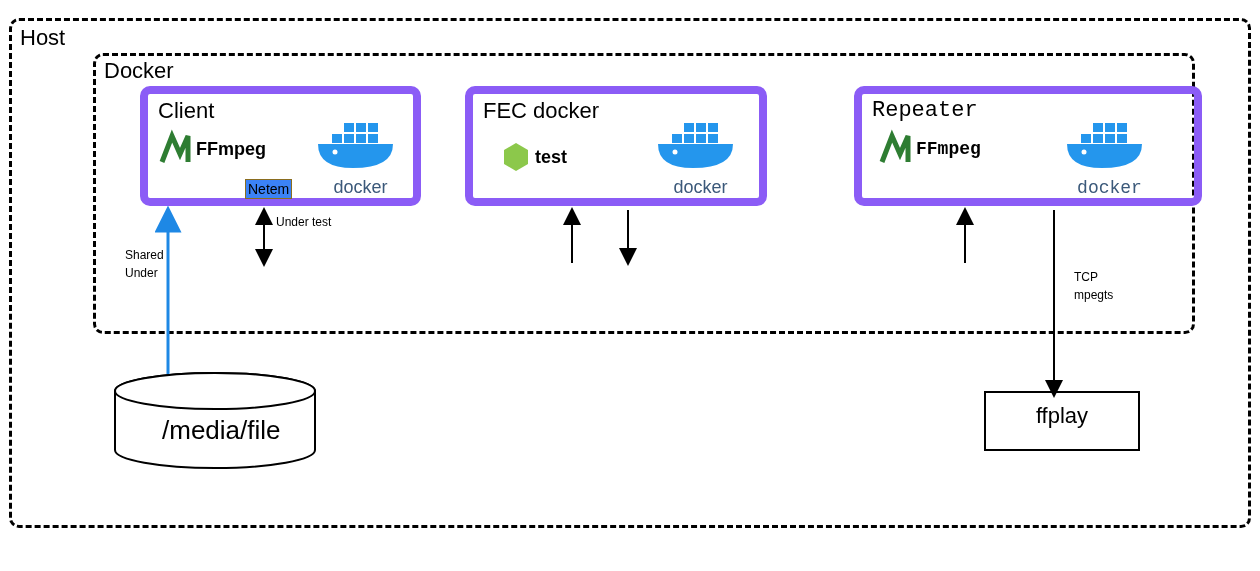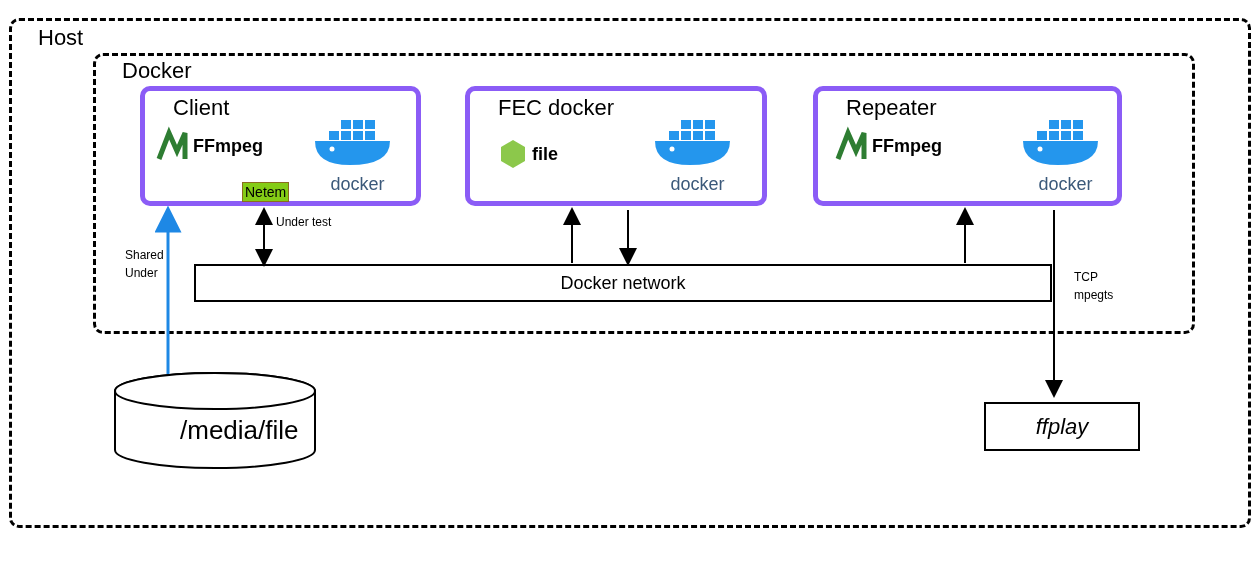--- a/index.html
+++ b/index.html
@@ -16,35 +16,34 @@
   .box {
     position: absolute;
     box-sizing: border-box;
     border-radius: 10px;
     border: 2px solid #000;
   }
   .dashed {
     border: 3px dashed #000;
   }
   .solid {
-    border: 5px solid #8b5cf6;
+    border: 8px solid #8b5cf6;
     padding-left: 36px;
   }
   .box-label {
     position: absolute;
     font-size: 22px;
-    margin-left: 18px;
   }
   .container-label {
     font-size: 22px;
     font-weight: normal;
   }
   .netem {
     position:absolute;
-    background:#84cc16;
+    background:#3b82f6;
     border:1px solid #8a6d1f;
     font-size:14px;
     padding:1px 2px;
   }
   .docker-network {
     position:absolute;
     border:2px solid #000;
     text-align:center;
     font-size:18px;
     box-sizing:border-box;
@@ -109,42 +108,42 @@
     <div class="netem" style="left:97px; bottom:-1px;">Netem</div>
   </div>
 
   <div class="box solid" style="left:465px; top:86px; width:302px; height:120px;">
     <span class="box-label container-label" style="left:10px; top:4px;">FEC docker</span>
 
     <div style="position:absolute; left:30px; top:48px; display:flex; align-items:center; gap:6px;">
       <svg width="26" height="30" style="position:static;">
         <polygon points="13,1 25,8 25,22 13,29 1,22 1,8" fill="#8cc84b"></polygon>
       </svg>
-      <span class="nodejs-label">file</span>
+      <span class="nodejs-label">test</span>
     </div>
 
     <div style="position:absolute; left:180px; top:24px; text-align:center;">
       <svg width="95" height="55" style="position:static;">
         <g fill="#2496ed">
           <rect x="19" y="16" width="10" height="9"></rect>
             <rect x="31" y="16" width="10" height="9"></rect>
           <rect x="43" y="16" width="10" height="9"></rect>
             <rect x="55" y="16" width="10" height="9"></rect>
           <rect x="31" y="5" width="10" height="9"></rect>
             <rect x="43" y="5" width="10" height="9"></rect>
             <rect x="55" y="5" width="10" height="9"></rect>
         </g>
         <path d="M5 26 Q5 50 40 50 Q80 50 80 26 Z" fill="#2496ed"></path>
         <circle cx="22" cy="34" r="2.5" fill="#fff"></circle>
       </svg>
       <div class="docker-label">docker</div>
     </div>
   </div>
 
-  <div class="box solid" style="left:813px; top:86px; width:309px; height:120px;">
+  <div class="box solid" style="left:854px; top:86px; width:348px; height:120px;font-family:Liberation Mono, monospace;">
     <span class="box-label container-label" style="left:10px; top:4px;">Repeater</span>
 
     <div style="position:absolute; left:18px; top:40px; display:flex; align-items:center; gap:6px;">
       <svg width="30" height="30" style="position:static;">
         <path d="M2 28 L12 2 L20 20 L28 2 L28 28" fill="none" stroke="#2e7d32" stroke-width="5"></path>
       </svg>
       <span class="ffmpeg-label">FFmpeg</span>
     </div>
 
     <div style="position:absolute; left:200px; top:24px; text-align:center;">
@@ -160,35 +159,32 @@
         </g>
         <path d="M5 26 Q5 50 40 50 Q80 50 80 26 Z" fill="#2496ed"></path>
         <circle cx="22" cy="34" r="2.5" fill="#fff"></circle>
       </svg>
       <div class="docker-label">docker</div>
     </div>
   </div>
 
   <div class="small-label" style="left:276px; top:215px;">Under test</div>
 
-  <div class="docker-network" style="left:194px; top:264px; width:858px; height:38px; line-height:34px;">
-    <span>Docker network</span>
-  </div>
 
   <div class="small-label" style="left:97px; top:246px; line-height:18px;margin-left:28px;">
     <span>Shared</span><br>
     <span>Under</span>
   </div>
 
   <div class="small-label" style="left:1074px; top:268px; line-height:18px;">
     <span>TCP</span><br>
     <span>mpegts</span>
   </div>
 
-  <div class="ffplay" style="left:984px; top:402px; width:156px; height:49px; line-height:45px;font-style:italic;">
+  <div class="ffplay" style="left:984px; top:391px; width:156px; height:60px; line-height:45px;">
     <span>ffplay</span>
   </div>
 
   <svg width="1260" height="571">
     <defs>
       <marker id="arrBlack" viewBox="0 0 12 12" refX="10" refY="6" markerWidth="9" markerHeight="9" orient="auto-start-reverse">
         <path d="M0 0 L12 6 L0 12 Z" fill="#000"></path>
       </marker>
       <marker id="arrBlue" viewBox="0 0 12 12" refX="10" refY="6" markerWidth="9" markerHeight="9" orient="auto-start-reverse">
         <path d="M0 0 L12 6 L0 12 Z" fill="#1e88e5"></path>

